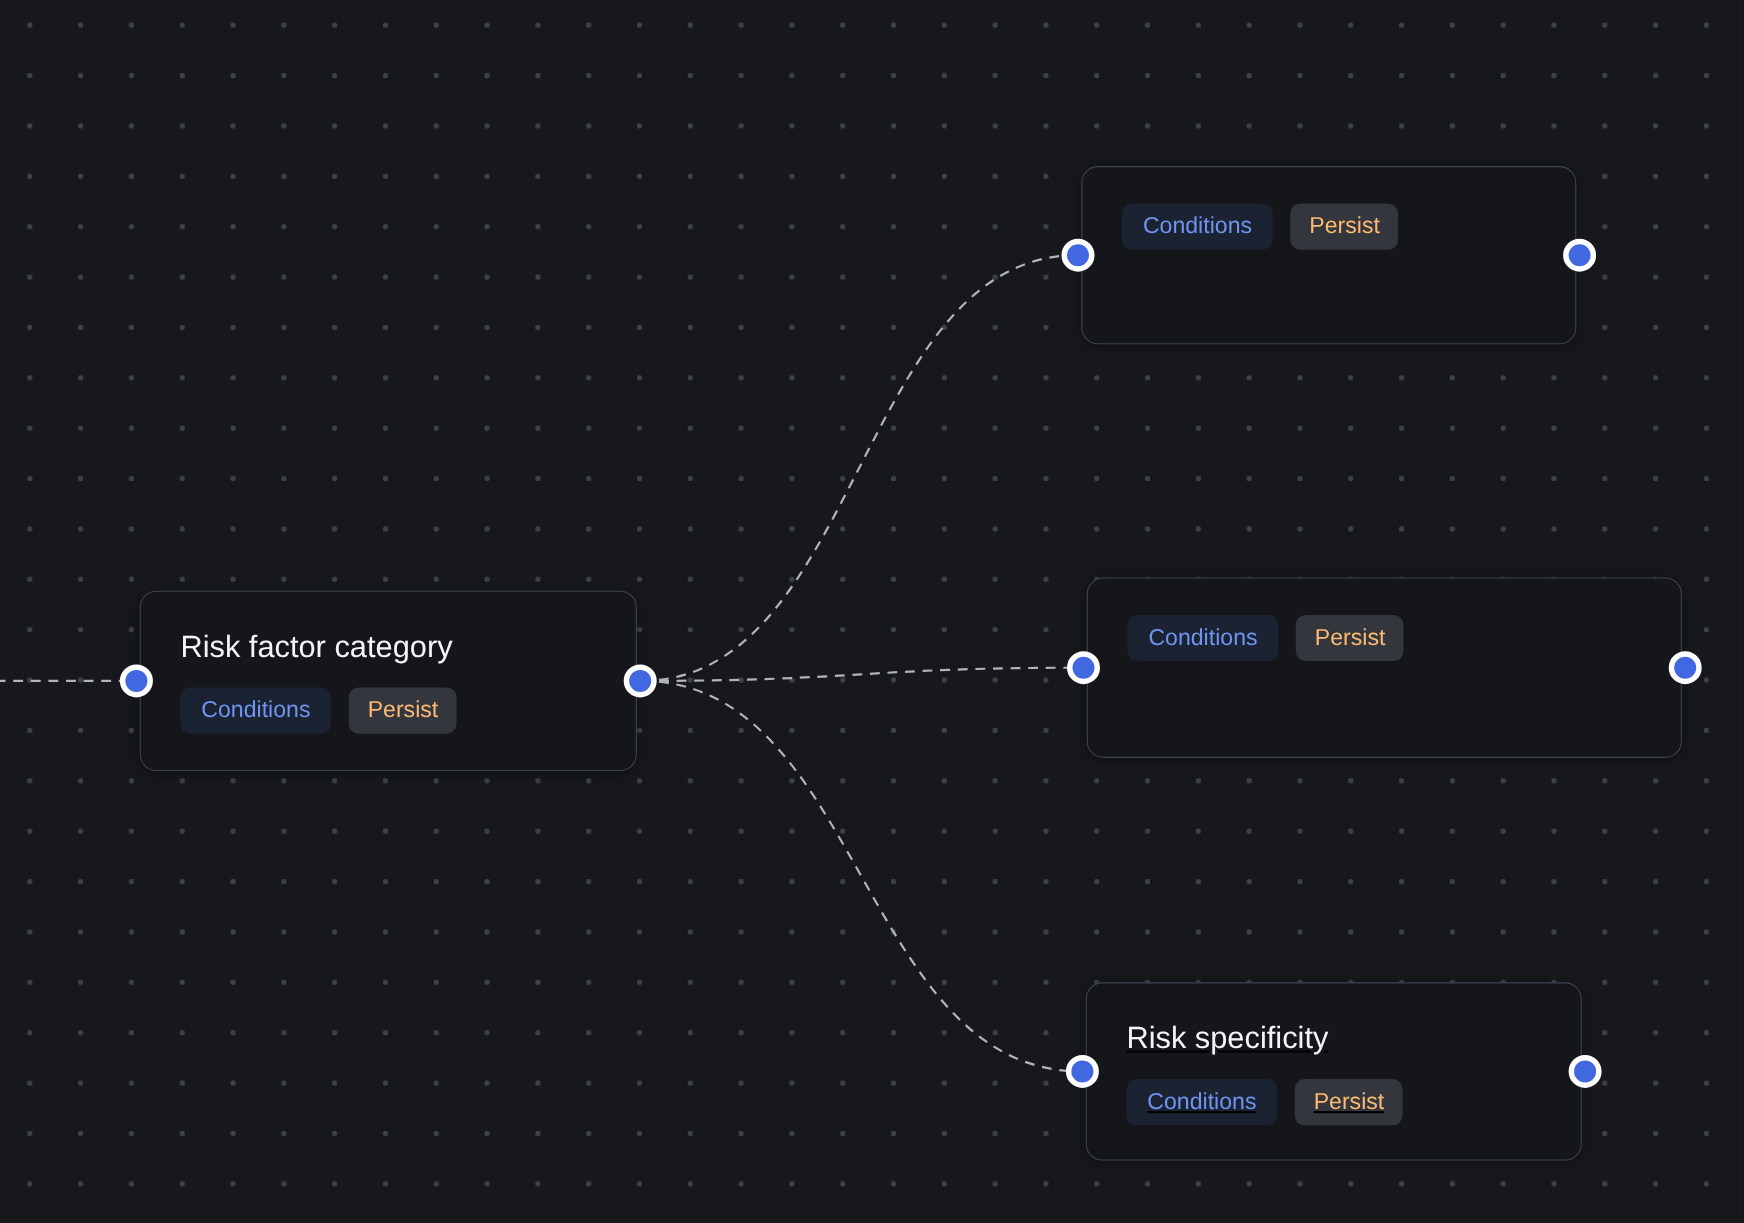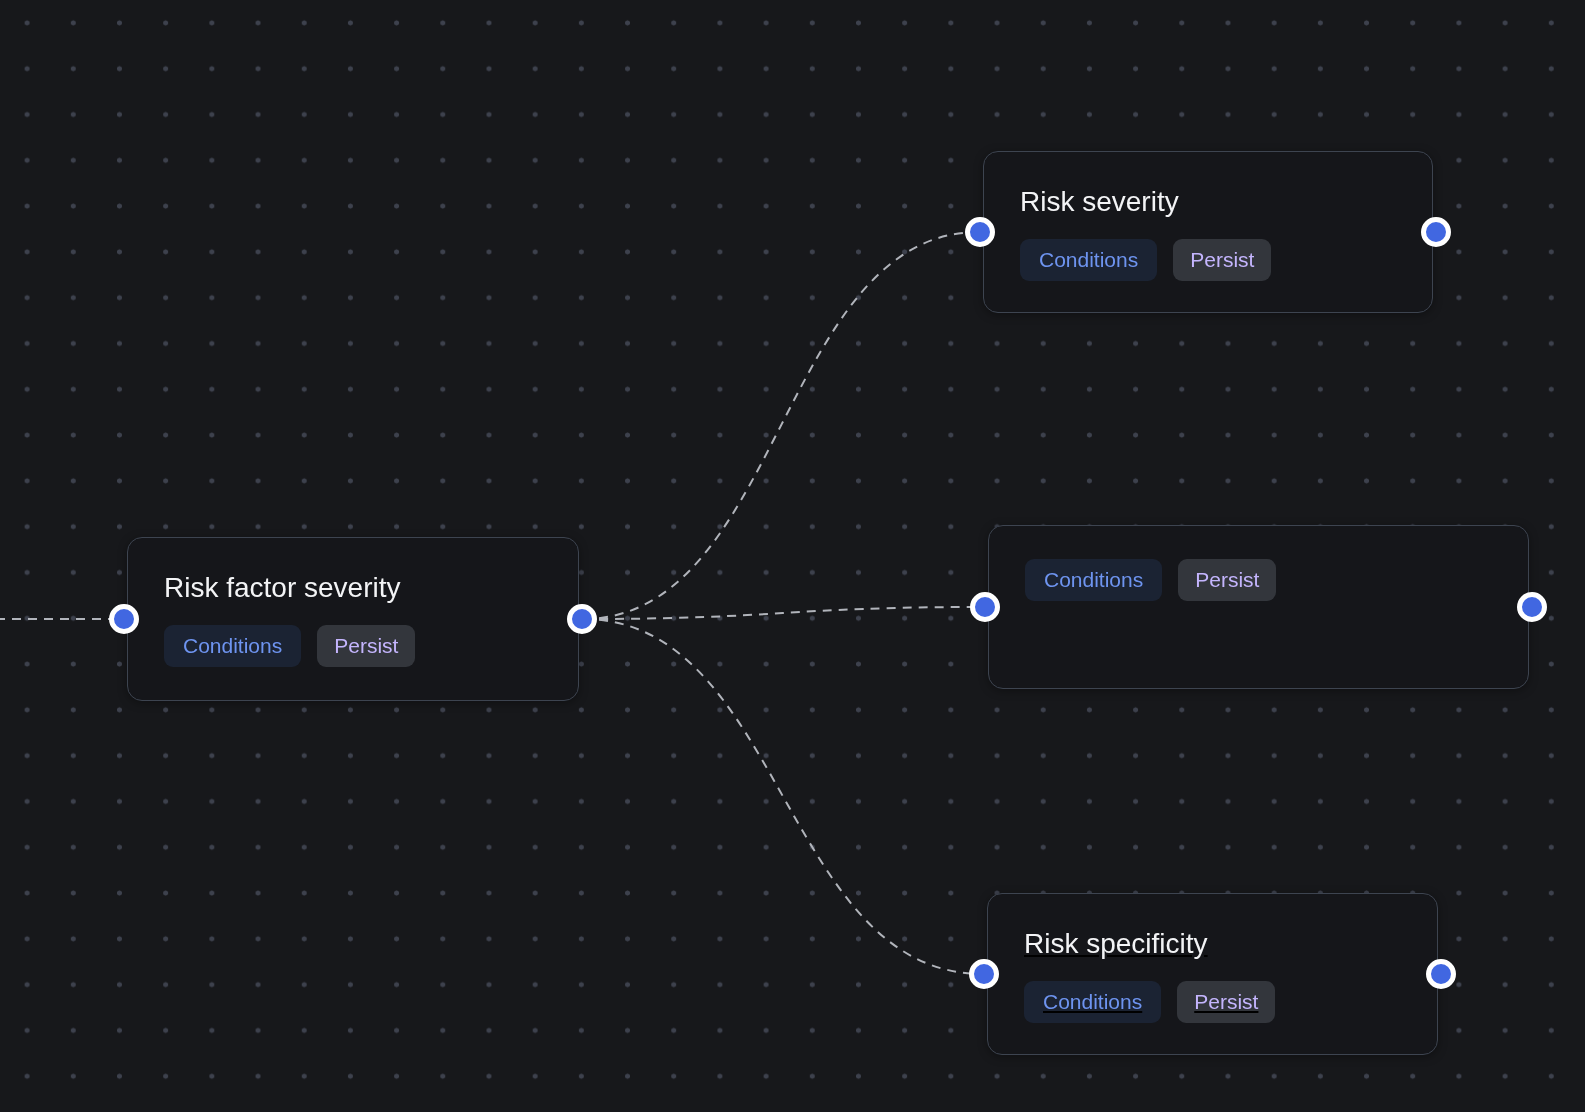--- a/index.html
+++ b/index.html
@@ -62,21 +62,21 @@
     border-radius: 9px;
     white-space: nowrap;
   }
   .badge-conditions {
     background: #1b2333;
     color: #6e94f0;
     padding: 8px 19px;
   }
   .badge-persist {
     background: #33363c;
-    color: #c4b5fd;
+    color: #fdba74;
     padding: 8px 17px;
   }
   .port {
     position: absolute;
     box-sizing: border-box;
     width: 30px;
     height: 30px;
     border-radius: 50%;
     background: #4167e1;
     border: 5px solid #ffffff;
@@ -98,31 +98,30 @@
 <div id="canvas">
 
   <svg id="edges" viewBox="0 0 1585 1112">
     <path d="M -20 619 L 123 619"></path>
     <path d="M 583 619 C 781 619, 781 232, 979 232"></path>
     <path d="M 583 619 C 783 619, 783 607, 984 607"></path>
     <path d="M 583 619 C 783 619, 783 974, 983 974"></path>
   </svg>
 
   <div class="node" id="node-risk-factor-detection">
-    <div class="node-title">Risk factor severity</div>
+    <div class="node-title">Risk factor category</div>
     <div class="badges">
       <span class="badge badge-conditions">Conditions</span>
       <span class="badge badge-persist">Persist</span>
     </div>
     <span class="port port-left"></span>
     <span class="port port-right"></span>
   </div>
 
   <div class="node" id="node-risk-severity">
-    <div class="node-title">Risk severity</div>
     <div class="badges">
       <span class="badge badge-conditions">Conditions</span>
       <span class="badge badge-persist">Persist</span>
     </div>
     <span class="port port-left"></span>
     <span class="port port-right"></span>
   </div>
 
   <div class="node" id="node-risk-category-classification">
     <div class="badges">

